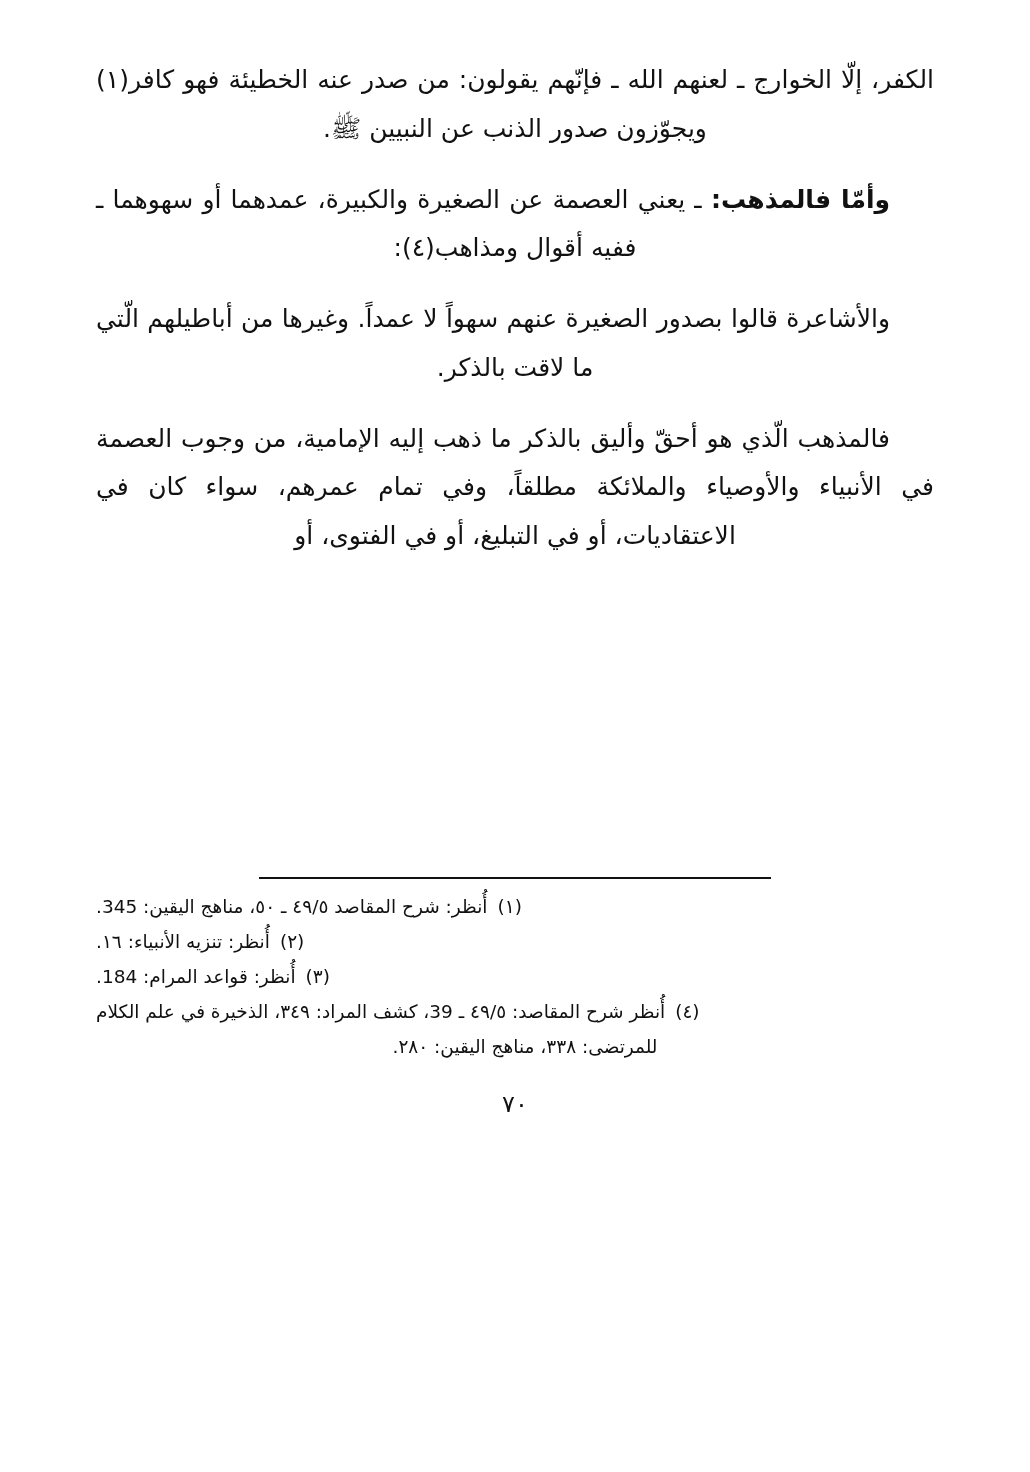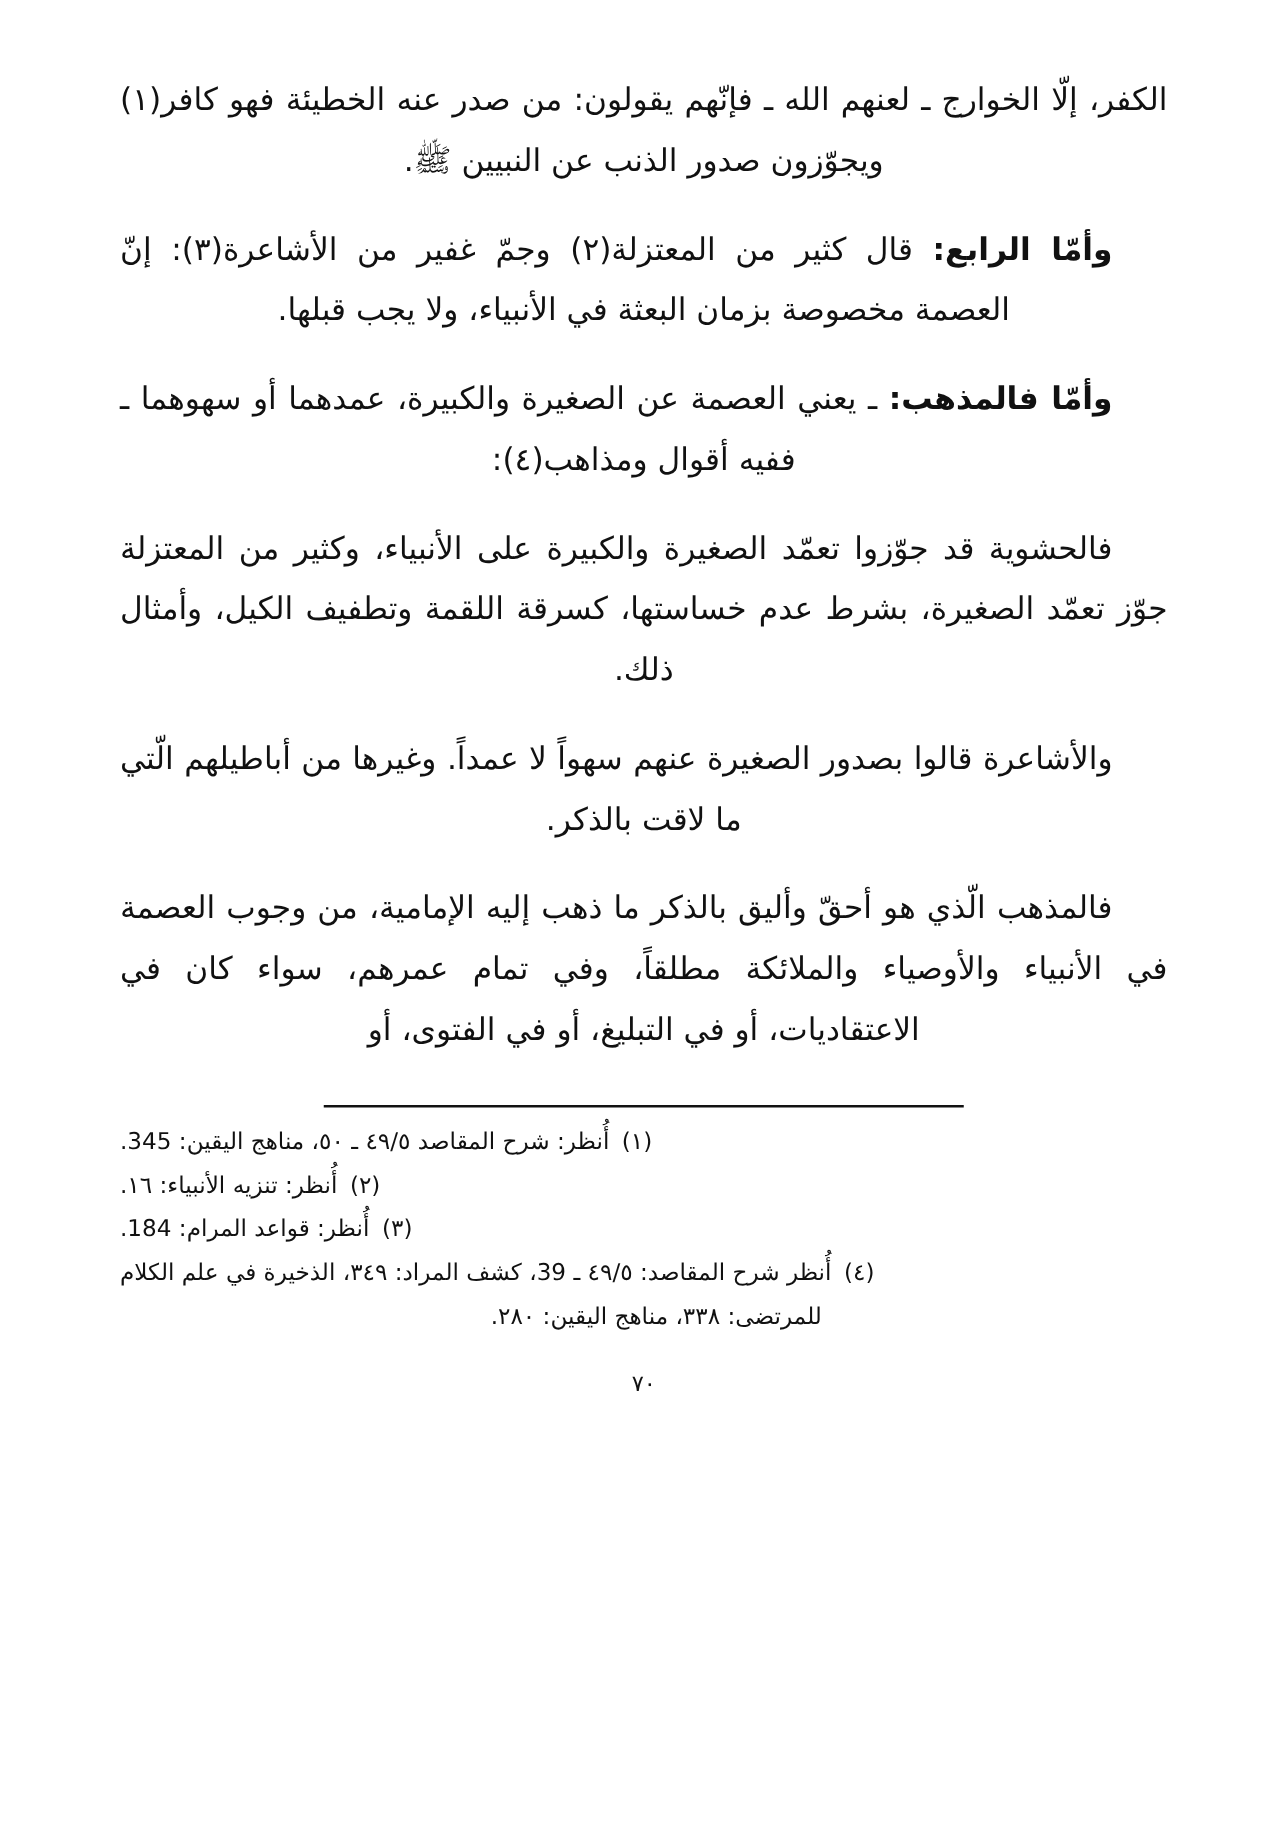--- a/index.html
+++ b/index.html
@@ -73,47 +73,41 @@
     flex: 0 1 auto;
     text-align: right;
   }
   .fn-cont {
     text-align: center;
     padding-left: 20px;
     margin-bottom: 2px;
   }
   .page-number {
     text-align: center;
-    font-size: 18px;
+    font-size: 24px;
     margin-top: 26px;
     letter-spacing: 1px;
   }
 </style>
 </head>
 <body>
 
 <div class="page">
 
   <div class="body-text">
 
     <p class="para">
       <span>الكفر، إلّا الخوارج ـ لعنهم الله ـ فإنّهم يقولون: من صدر عنه الخطيئة فهو كافر(١) ويجوّزون صدور الذنب عن النبيين ﷺ.</span>
     </p>
 
-    <p class="para indent">
-      <span class="bold">وأمّا الرابع:</span><span> قال كثير من المعتزلة(٢) وجمّ غفير من الأشاعرة(٣): إنّ العصمة مخصوصة بزمان البعثة في الأنبياء، ولا يجب قبلها.</span>
-    </p>
 
     <p class="para indent">
       <span class="bold">وأمّا فالمذهب:</span><span> ـ يعني العصمة عن الصغيرة والكبيرة، عمدهما أو سهوهما ـ ففيه أقوال ومذاهب(٤):</span>
     </p>
 
-    <p class="para indent">
-      <span>فالحشوية قد جوّزوا تعمّد الصغيرة والكبيرة على الأنبياء، وكثير من المعتزلة جوّز تعمّد الصغيرة، بشرط عدم خساستها، كسرقة اللقمة وتطفيف الكيل، وأمثال ذلك.</span>
-    </p>
 
 
     <p class="para indent">
       <span>والأشاعرة قالوا بصدور الصغيرة عنهم سهواً لا عمداً. وغيرها من أباطيلهم الّتي ما لاقت بالذكر.</span>
     </p>
 
     <p class="para indent">
       <span>فالمذهب الّذي هو أحقّ وأليق بالذكر ما ذهب إليه الإمامية، من وجوب العصمة في الأنبياء والأوصياء والملائكة مطلقاً، وفي تمام عمرهم، سواء كان في الاعتقاديات، أو في التبليغ، أو في الفتوى، أو</span>
     </p>
 

